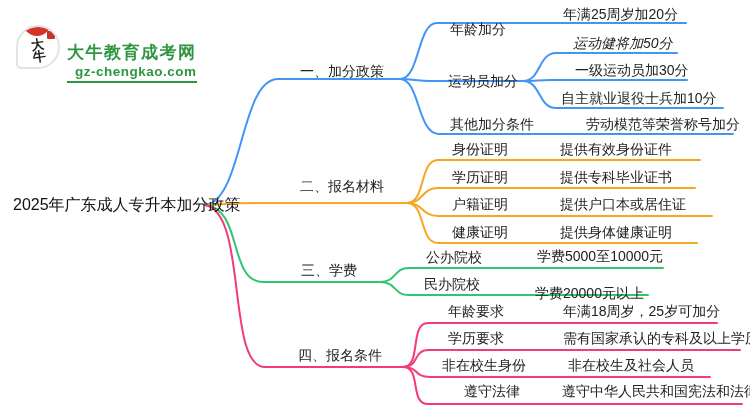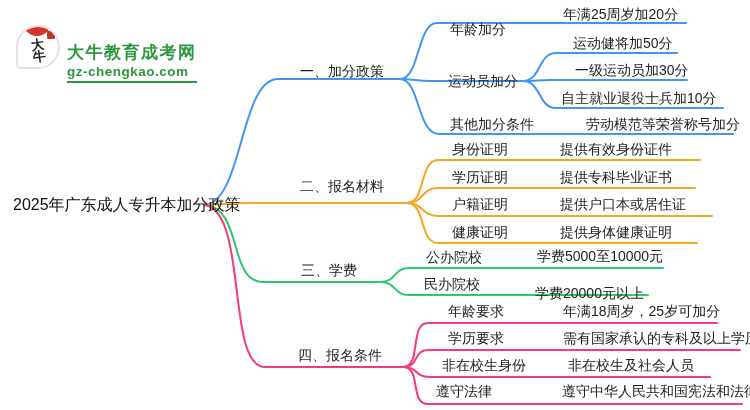--- a/index.html
+++ b/index.html
@@ -32,21 +32,21 @@
     font-family:"Liberation Serif","DejaVu Serif",serif;
     line-height:0.95;margin-top:8px;white-space:pre-line;text-align:center;
     transform:rotate(-8deg);
   }
   .logo-seal{
     position:absolute;top:4px;right:3px;width:8px;height:8px;background:#c2352c;
     border-radius:1px;z-index:3;
   }
   .logo-text{border-bottom:2px solid #2e9640;padding-bottom:2px;}
   .logo-name{font-size:17px;font-weight:bold;color:#2e9640;letter-spacing:1.5px;margin-top:30px;}
-  .logo-url{font-size:13.5px;font-weight:bold;color:#2e9640;letter-spacing:0.5px;}
+  .logo-url{font-size:13.5px;font-weight:bold;color:#2e9640;letter-spacing:0.5px;text-align:right;}
 </style>
 </head>
 <body>
 
 <div id="canvas">
 
   <svg class="lines" width="750" height="410" viewBox="0 0 750 410">
     <g fill="none" stroke-width="2" stroke-linecap="round" stroke="#4295f5">
       <path d="M205,205 C243,201 240,79 278,79 L400,79"></path>
       <path d="M400,79 C420,79 417,23 437,23 L686,23"></path>
@@ -89,21 +89,21 @@
       <div class="logo-url">gz-chengkao.com</div>
     </div>
   </div>
 
   <div class="lbl root-lbl" style="left:13px;top:196px;">2025年广东成人专升本加分政策</div>
 
   <div class="lbl" style="left:300px;top:64px;">一、加分政策</div>
   <div class="lbl" style="left:450px;top:22px;">年龄加分</div>
   <div class="lbl" style="left:563px;top:7px;">年满25周岁加20分</div>
   <div class="lbl" style="left:448px;top:64px;margin-top:10px;">运动员加分</div>
-  <div class="lbl" style="left:573px;top:36px;">运动健将加50分</div>
+  <div class="lbl" style="left:573px;top:36px;font-style:italic;">运动健将加50分</div>
   <div class="lbl" style="left:575px;top:63px;">一级运动员加30分</div>
   <div class="lbl" style="left:561px;top:91px;">自主就业退役士兵加10分</div>
   <div class="lbl" style="left:450px;top:117px;">其他加分条件</div>
   <div class="lbl" style="left:586px;top:117px;">劳动模范等荣誉称号加分</div>
 
   <div class="lbl" style="left:300px;top:179px;">二、报名材料</div>
   <div class="lbl" style="left:452px;top:142px;">身份证明</div>
   <div class="lbl" style="left:560px;top:142px;">提供有效身份证件</div>
   <div class="lbl" style="left:452px;top:170px;">学历证明</div>
   <div class="lbl" style="left:560px;top:170px;text-align:right;">提供专科毕业证书</div>
@@ -118,16 +118,16 @@
   <div class="lbl" style="left:424px;top:277px;">民办院校</div>
   <div class="lbl" style="left:535px;top:276px;margin-top:10px;">学费20000元以上</div>
 
   <div class="lbl" style="left:298px;top:348px;">四、报名条件</div>
   <div class="lbl" style="left:448px;top:304px;">年龄要求</div>
   <div class="lbl" style="left:563px;top:304px;">年满18周岁，25岁可加分</div>
   <div class="lbl" style="left:448px;top:331px;">学历要求</div>
   <div class="lbl" style="left:563px;top:331px;">需有国家承认的专科及以上学历</div>
   <div class="lbl" style="left:442px;top:358px;">非在校生身份</div>
   <div class="lbl" style="left:568px;top:358px;">非在校生及社会人员</div>
-  <div class="lbl" style="left:436px;top:384px;text-align:right;">遵守法律</div>
+  <div class="lbl" style="left:464px;top:384px;text-align:right;">遵守法律</div>
   <div class="lbl" style="left:562px;top:384px;">遵守中华人民共和国宪法和法律</div>
 
 </div>
 
 </body></html>

